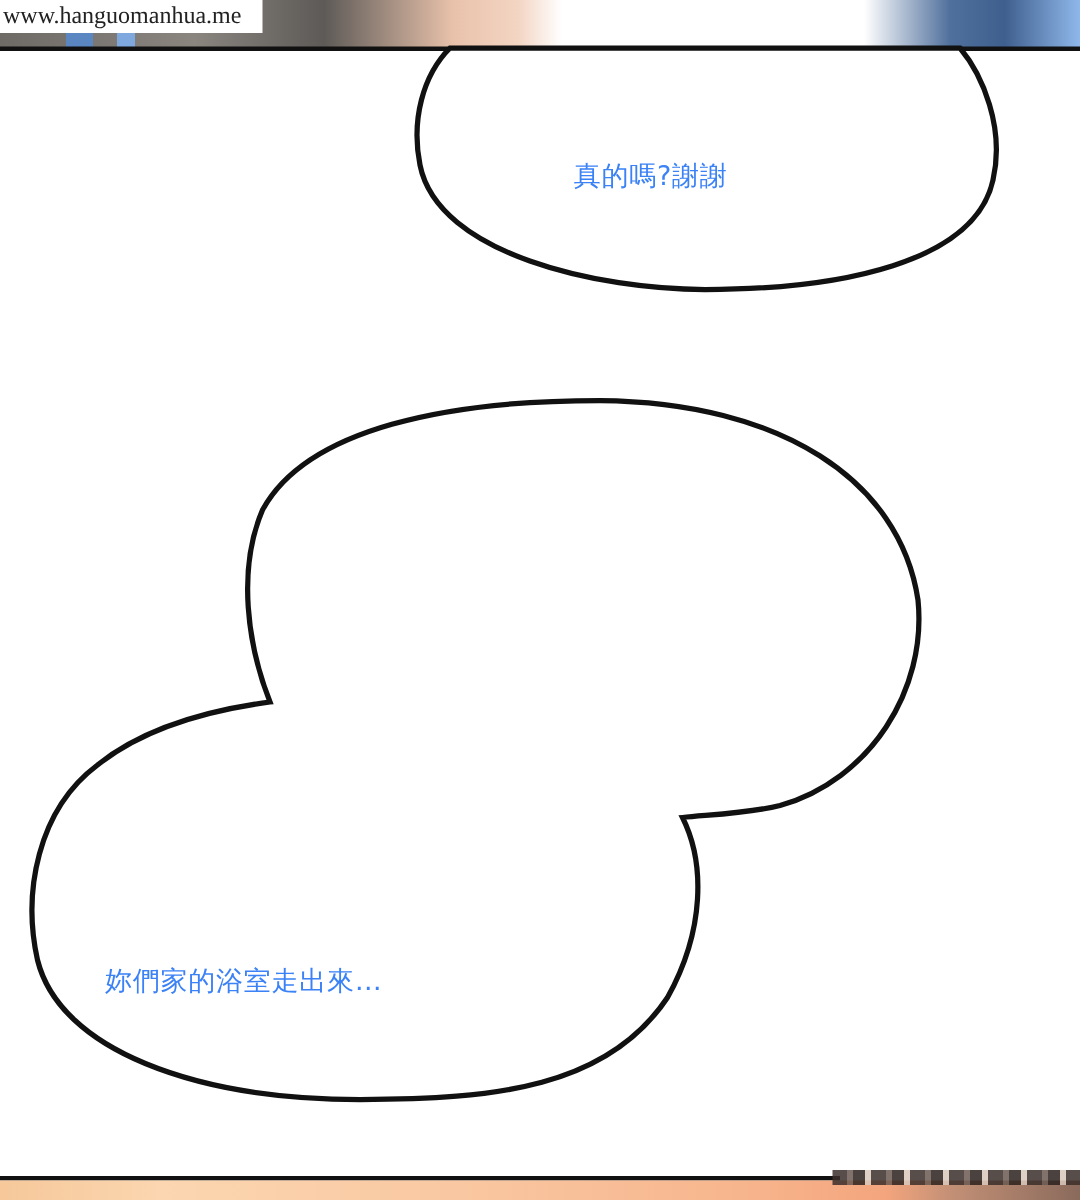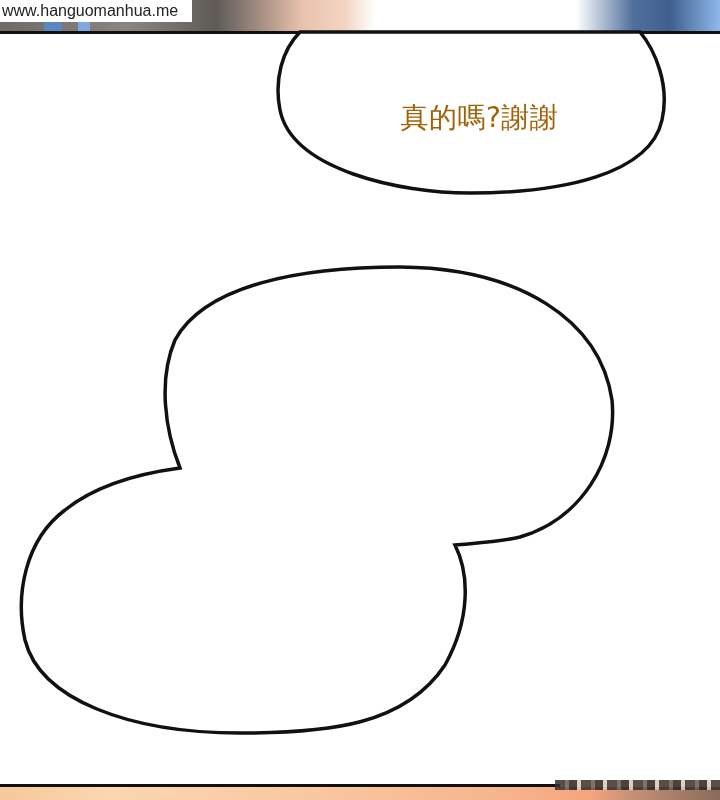--- a/index.html
+++ b/index.html
@@ -3,28 +3,28 @@
 <meta charset="utf-8">
 <style>
   html, body { margin:0; padding:0; }
   body { width:720px; height:800px; position:relative; overflow:hidden; background:#ffffff; font-family:"DejaVu Sans", sans-serif; }
   .top-panel { position:absolute; left:0; top:0; width:720px; height:32px; overflow:hidden;
     background: linear-gradient(90deg,#6e6a66 0%,#8a857f 18%,#5d5a57 30%,#e9c2ab 42%,#f3d5c3 48%,#ffffff 52%,#ffffff 80%,#4f6f9c 88%,#3f5f8e 93%,#8fb8ea 100%); }
   .top-panel .blue1 { position:absolute; left:44px; top:16px; width:18px; height:16px; background:#5a86c2; }
   .top-panel .blue2 { position:absolute; left:78px; top:16px; width:12px; height:16px; background:#7fa8de; }
   .top-border { position:absolute; left:0; top:31px; width:720px; height:3px; background:#111; }
   .watermark { position:absolute; left:0; top:0; height:22px; padding:0 14px 0 2px; background:#ffffff;
-    font-family:Liberation Sans, sans-serif; font-size:16px; line-height:22px; color:#222; }
+    font-family:Liberation Serif, serif; font-size:16px; line-height:22px; color:#222; }
   .bottom-panel { position:absolute; left:0; top:787px; width:720px; height:13px;
     background: linear-gradient(90deg,#f6c89a 0%,#fbd6b0 15%,#f9c9a3 40%,#f7b48c 70%,#f4a57d 82%,#c39076 88%,#8a6a5c 100%); }
   .bottom-border { position:absolute; left:0; top:784px; width:560px; height:3px; background:#111; }
   .bottom-hair { position:absolute; left:555px; top:780px; width:165px; height:10px;
     background: repeating-linear-gradient(90deg,#3a2e2a 0 10px,#6b5a52 10px 14px,#2b211d 14px 22px,#d9c8bb 22px 26px); opacity:.85; }
   svg.bubbles { position:absolute; left:0; top:0; width:720px; height:800px; }
-  .bubble-text { position:absolute; color:#a16207; font-size:28px; line-height:36px; text-align:center; white-space:pre; letter-spacing:0.5px; }
+  .bubble-text { position:absolute; color:#3b82f6; font-size:18px; line-height:36px; text-align:left; white-space:pre; letter-spacing:0.5px; }
 </style>
 </head>
 <body>
 
 <div class="top-panel">
   <div class="blue1"></div>
   <div class="blue2"></div>
 </div>
 <div class="top-border"></div>
 <div class="watermark">www.hanguomanhua.me</div>
@@ -47,17 +47,18 @@
 </svg>
 
 <div class="bubble-text" style="left:370px; top:64px; width:200px;">
   <span>真的嗎?謝謝</span>
 </div>
 
 <div class="bubble-text" style="left:260px; top:367px; width:300px;">
 </div>
 
 <div class="bubble-text" style="left:70px; top:565px; width:360px;">
+  <div>妳們家的浴室走出來…</div>
 </div>
 
 <div class="bottom-border"></div>
 <div class="bottom-panel"></div>
 <div class="bottom-hair"></div>
 
 </body></html>

